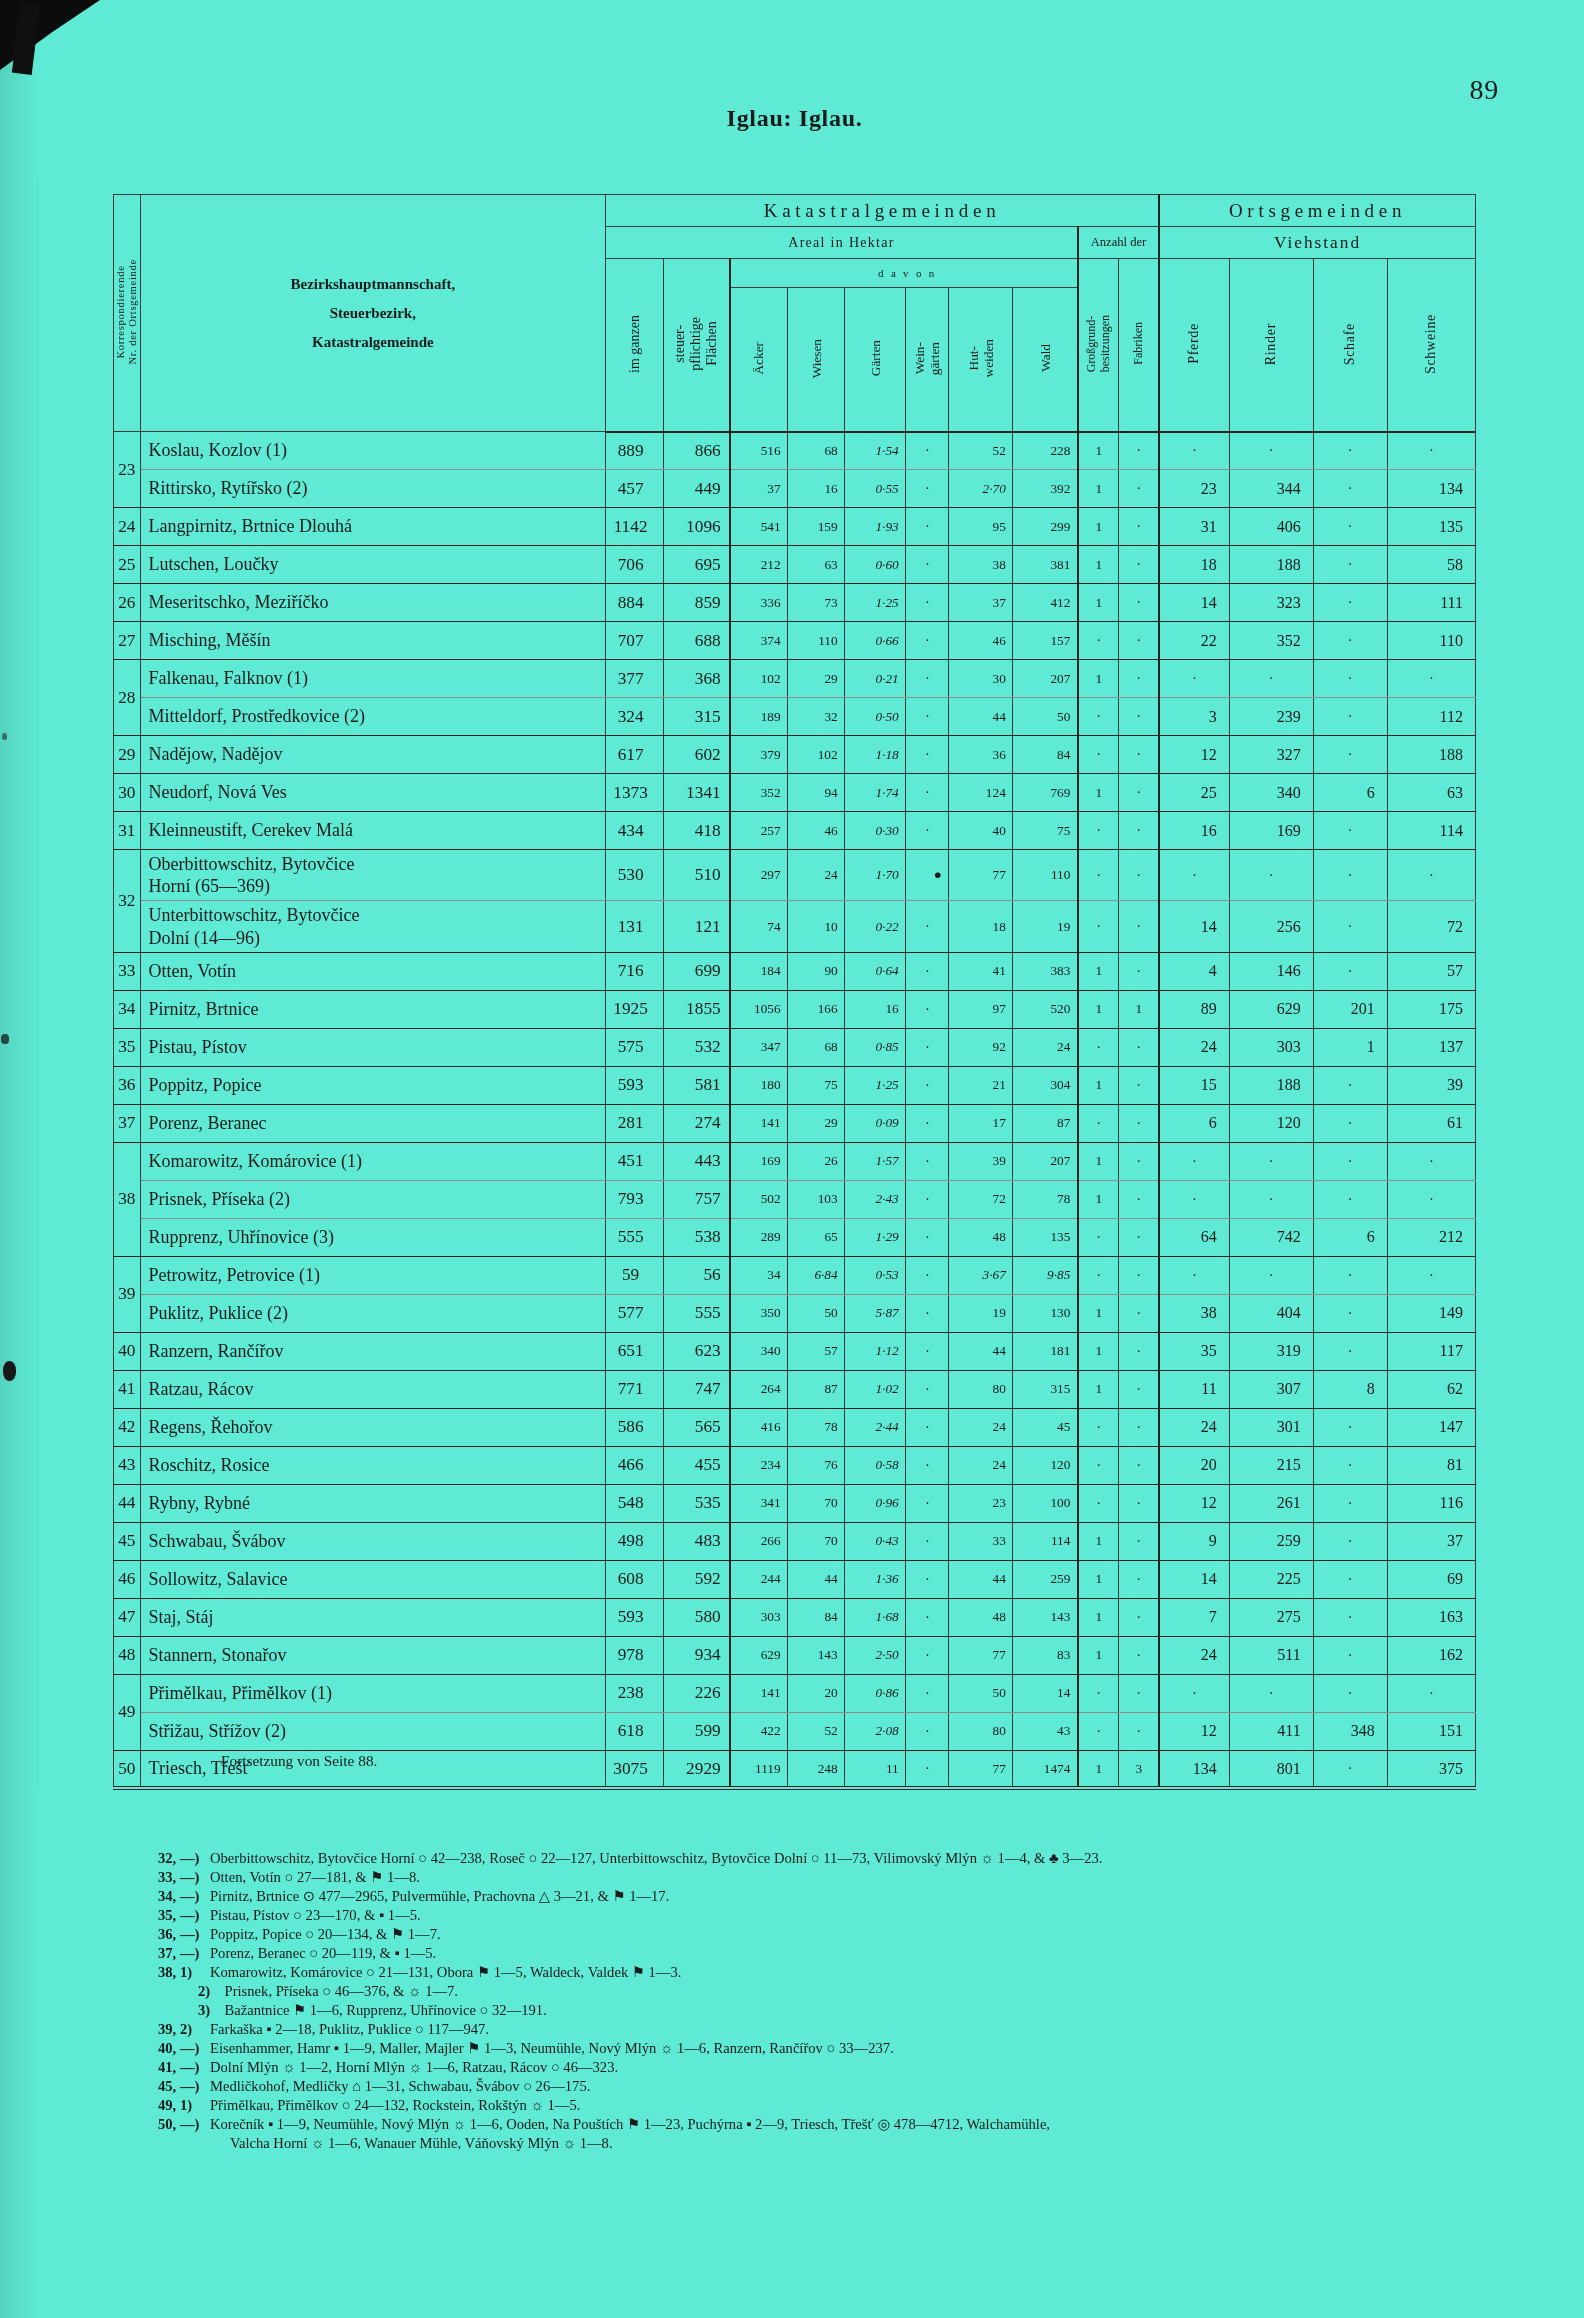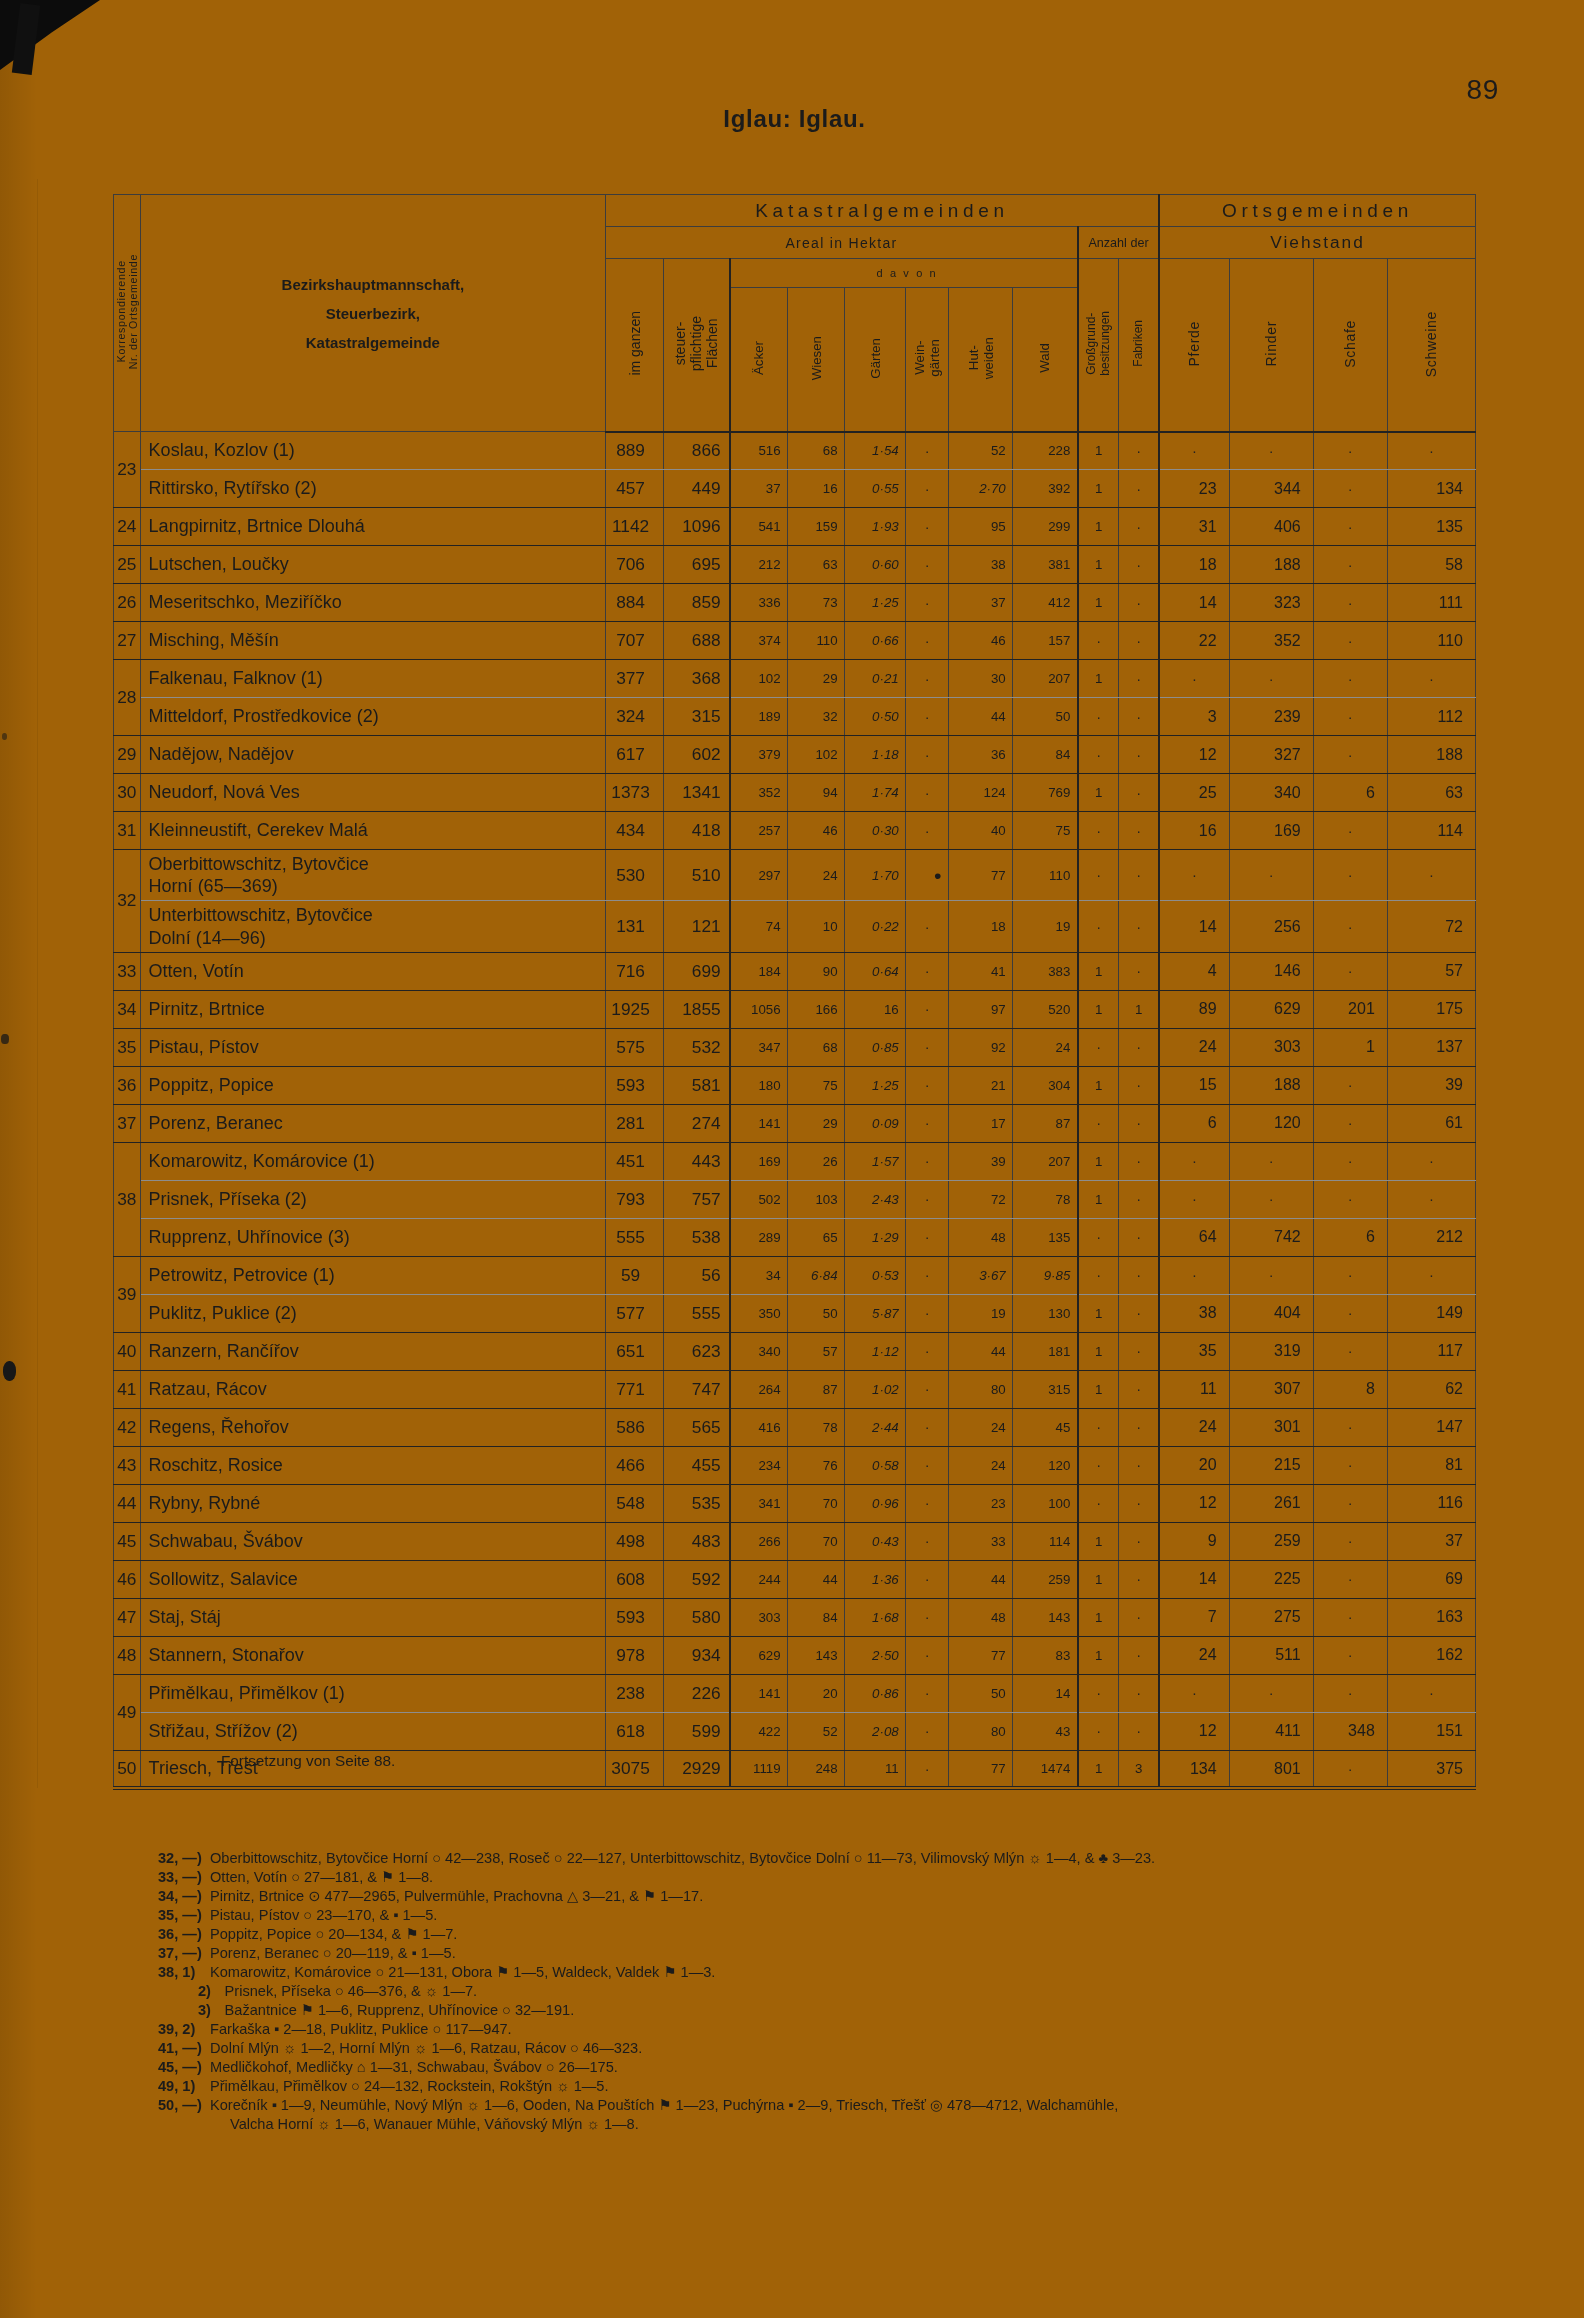--- a/index.html
+++ b/index.html
@@ -1,18 +1,18 @@
 <!DOCTYPE html>
 <html style="font-size:10.6px"><head>
 <meta charset="utf-8">
 <title>Iglau: Iglau — Seite 89</title>
 <style>
   html,body{margin:0;padding:0;background:#777;}
-  .page{position:relative;width:1584px;height:2319px;background:#a16207;
-        font-family:Liberation Sans, sans-serif;color:#1b1b1b;overflow:hidden;}
+  .page{position:relative;width:1584px;height:2319px;background:#5eead4;
+        font-family:Liberation Serif, serif;color:#1b1b1b;overflow:hidden;}
   .page::before{content:"";position:absolute;inset:0;pointer-events:none;
         background:linear-gradient(90deg,rgba(0,0,0,.10) 0,rgba(0,0,0,0) 37px);}
 
   
   .artifact-corner{position:absolute;left:0;top:0;width:100px;height:70px;background:#0c0c0c;
         clip-path:polygon(0 0,100% 0,52% 46%,0 100%);}
   .artifact-bar{position:absolute;left:16px;top:4px;width:20px;height:70px;background:#101010;transform:rotate(7deg);}
   .blob{position:absolute;background:#181818;border-radius:45%;}
   .blob.b1{left:2.7px;top:1361px;width:13.3px;height:20px;}
   .blob.b2{left:1.3px;top:1034px;width:7.3px;height:10px;opacity:.75;}
@@ -784,20 +784,21 @@
       <div class="fn-line"><span class="fn-id">32, —)</span><span class="fn-text">Oberbittowschitz, Bytovčice Horní ○ 42—238, Roseč ○ 22—127, Unterbittowschitz, Bytovčice Dolní ○ 11—73, Vilimovský Mlýn ☼ 1—4, &amp; ♣ 3—23.</span></div>
       <div class="fn-line"><span class="fn-id">33, —)</span><span class="fn-text">Otten, Votín ○ 27—181, &amp; ⚑ 1—8.</span></div>
       <div class="fn-line"><span class="fn-id">34, —)</span><span class="fn-text">Pirnitz, Brtnice ⊙ 477—2965, Pulvermühle, Prachovna △ 3—21, &amp; ⚑ 1—17.</span></div>
       <div class="fn-line"><span class="fn-id">35, —)</span><span class="fn-text">Pistau, Pístov ○ 23—170, &amp; ▪ 1—5.</span></div>
       <div class="fn-line"><span class="fn-id">36, —)</span><span class="fn-text">Poppitz, Popice ○ 20—134, &amp; ⚑ 1—7.</span></div>
       <div class="fn-line"><span class="fn-id">37, —)</span><span class="fn-text">Porenz, Beranec ○ 20—119, &amp; ▪ 1—5.</span></div>
       <div class="fn-line"><span class="fn-id">38, 1)</span><span class="fn-text">Komarowitz, Komárovice ○ 21—131, Obora ⚑ 1—5, Waldeck, Valdek ⚑ 1—3.</span></div>
       <div class="fn-line ind1"><span class="fn-id">2)</span><span class="fn-text">Prisnek, Příseka ○ 46—376, &amp; ☼ 1—7.</span></div>
       <div class="fn-line ind1"><span class="fn-id">3)</span><span class="fn-text">Bažantnice ⚑ 1—6, Rupprenz, Uhřínovice ○ 32—191.</span></div>
       <div class="fn-line"><span class="fn-id">39, 2)</span><span class="fn-text">Farkaška ▪ 2—18, Puklitz, Puklice ○ 117—947.</span></div>
+      <div class="fn-line"><span class="fn-id">40, —)</span><span class="fn-text">Eisenhammer, Hamr ▪ 1—9, Maller, Majler ⚑ 1—3, Neumühle, Nový Mlýn ☼ 1—6, Ranzern, Rančířov ○ 33—237.</span></div>
       <div class="fn-line"><span class="fn-id">41, —)</span><span class="fn-text">Dolní Mlýn ☼ 1—2, Horní Mlýn ☼ 1—6, Ratzau, Rácov ○ 46—323.</span></div>
       <div class="fn-line"><span class="fn-id">45, —)</span><span class="fn-text">Medličkohof, Medličky ⌂ 1—31, Schwabau, Švábov ○ 26—175.</span></div>
       <div class="fn-line"><span class="fn-id">49, 1)</span><span class="fn-text">Přimělkau, Přimělkov ○ 24—132, Rockstein, Rokštýn ☼ 1—5.</span></div>
       <div class="fn-line"><span class="fn-id">50, —)</span><span class="fn-text">Korečník ▪ 1—9, Neumühle, Nový Mlýn ☼ 1—6, Ooden, Na Pouštích ⚑ 1—23, Puchýrna ▪ 2—9, Triesch, Třešť ◎ 478—4712, Walchamühle,</span></div>
       <div class="fn-line ind2"><span class="fn-id"></span><span class="fn-text">Valcha Horní ☼ 1—6, Wanauer Mühle, Váňovský Mlýn ☼ 1—8.</span></div>
     </div>
 
 </div>
 
 

